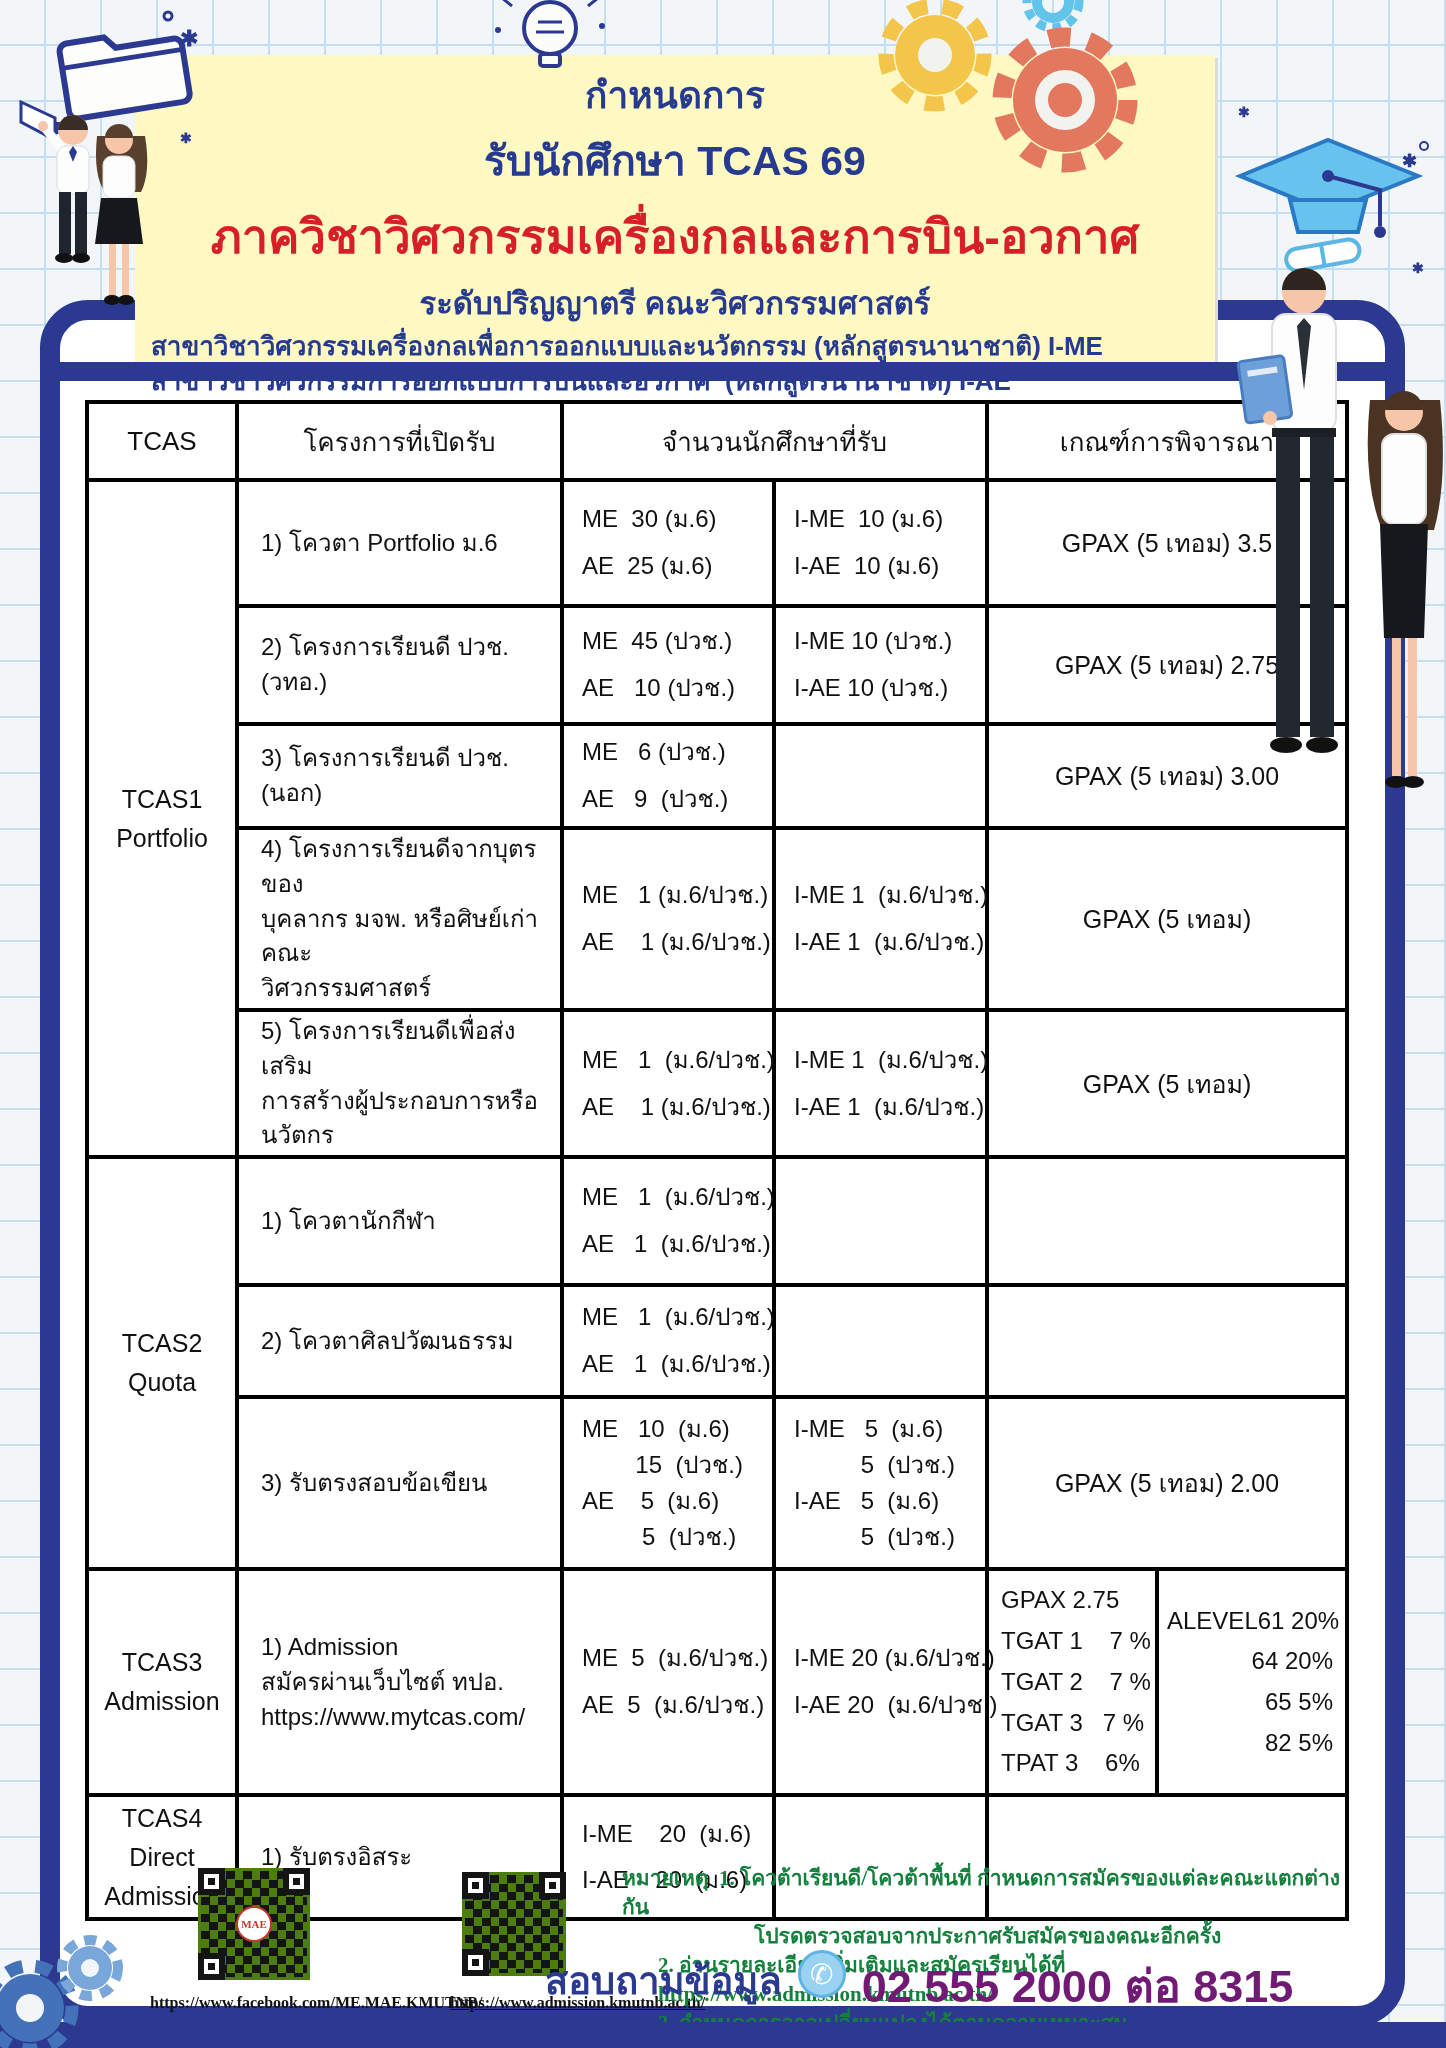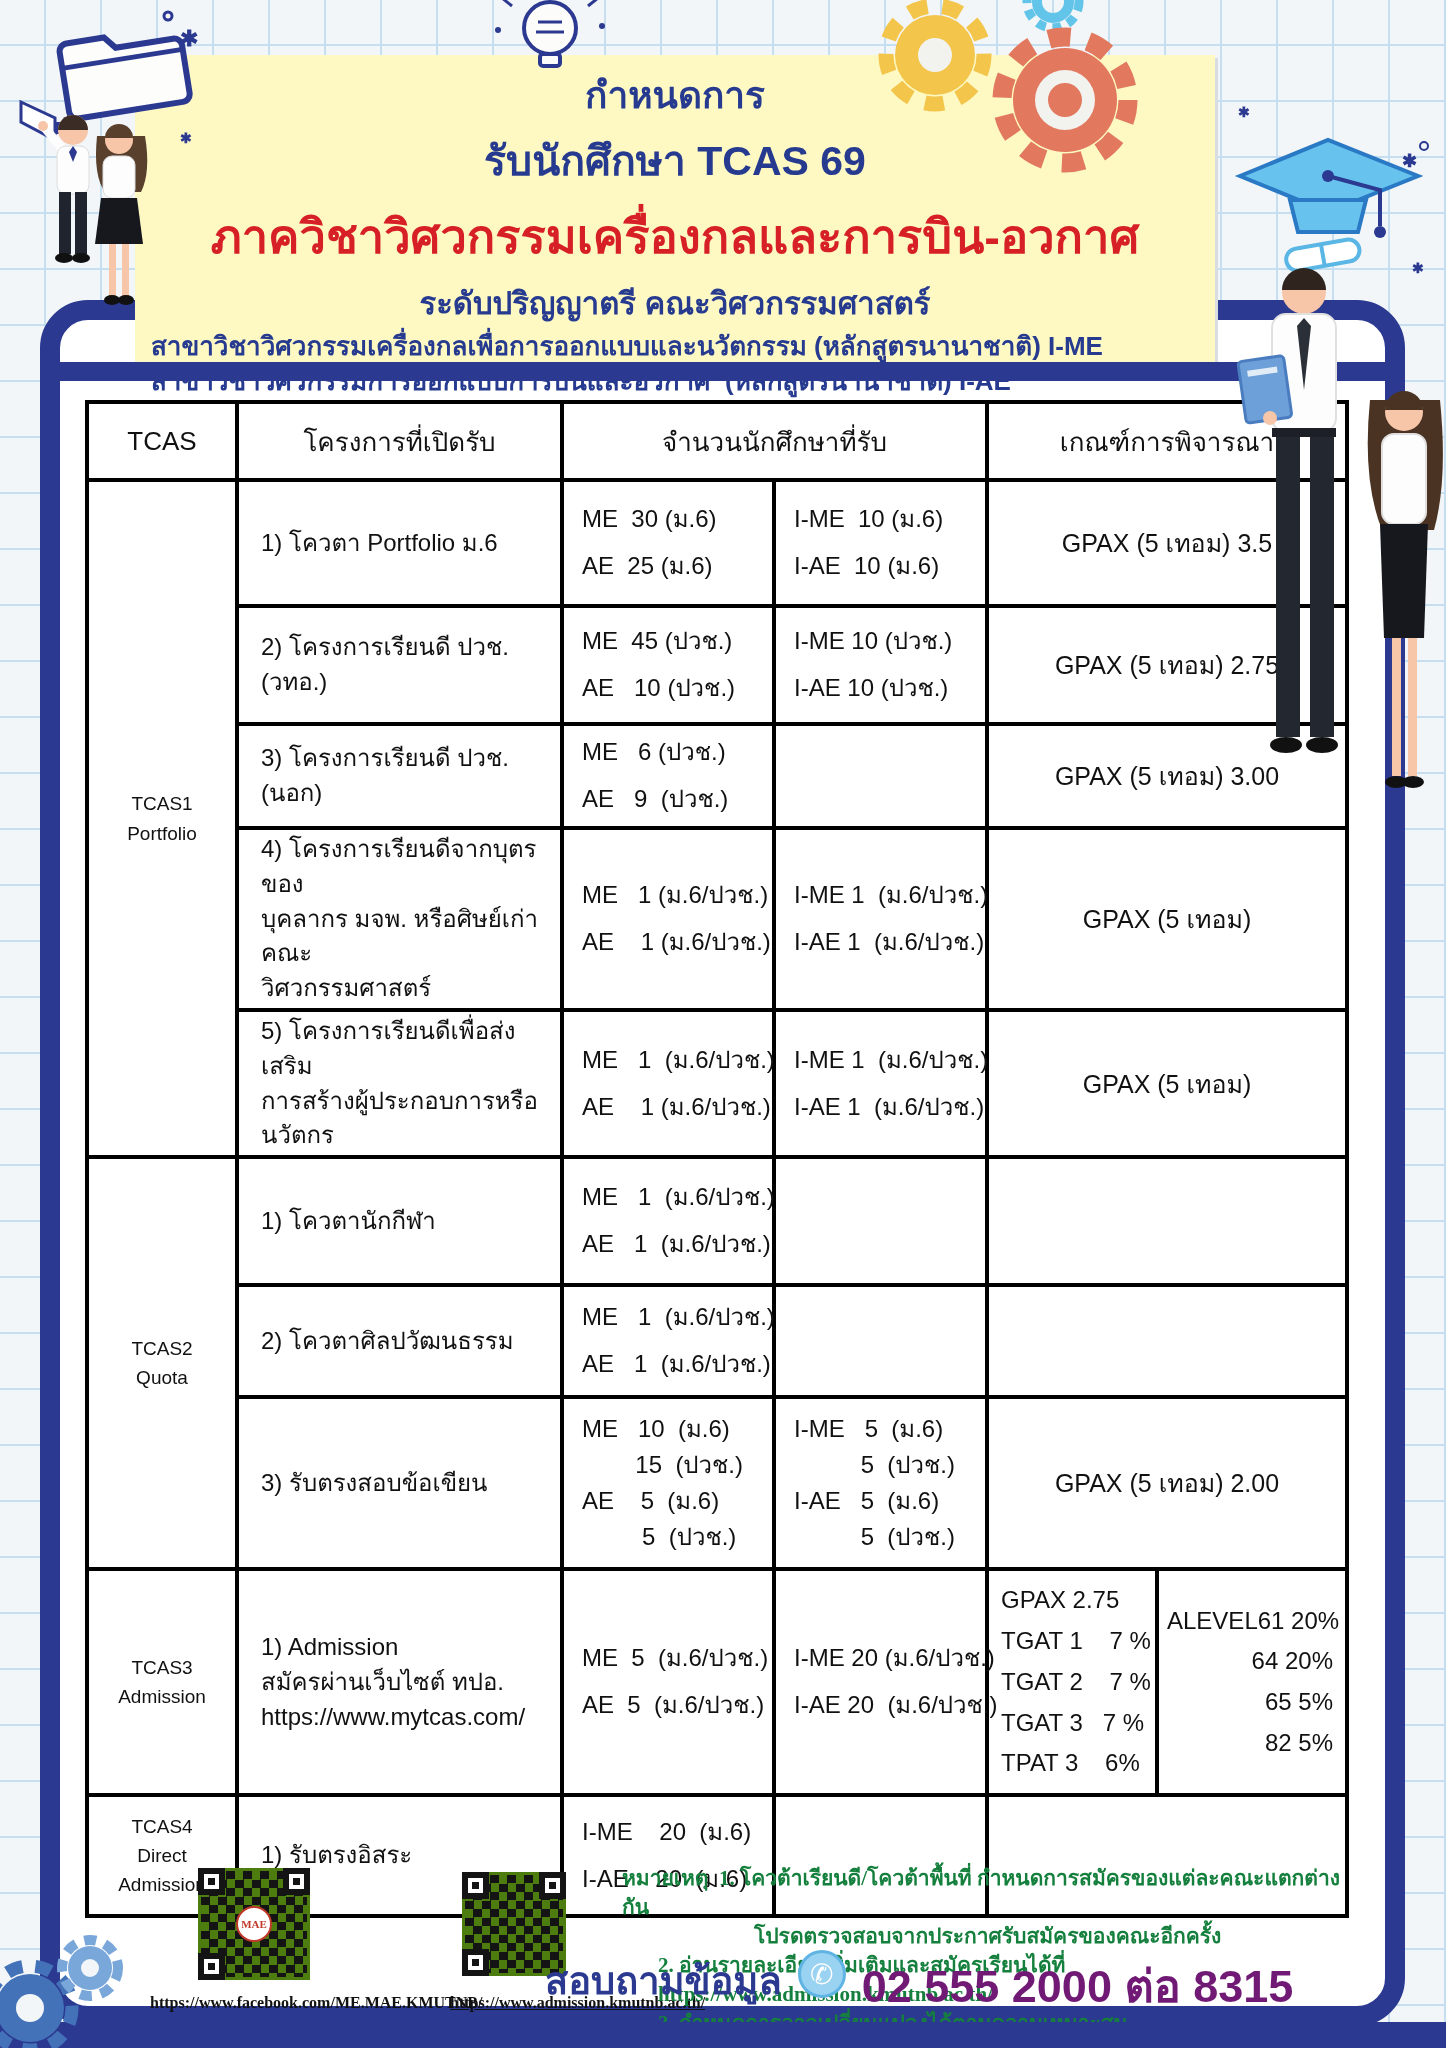--- a/index.html
+++ b/index.html
@@ -35,21 +35,21 @@
   .hp-line2 { margin-top:4px;  text-align:center; font-size:41px; font-weight:800; }
   .hp-line3 { margin-top:6px;  text-align:center; font-size:47px; font-weight:800; color:#d61f26; }
   .hp-line4 { margin-top:4px;  text-align:center; font-size:31px; font-weight:700; }
   .hp-majors { margin-top:3px; padding-left:16px; font-size:26px; font-weight:800; white-space:pre; line-height:1.22; }
 
   
   .table-wrap { left:85px; top:400px; z-index:4; }
   table.main-table { border-collapse:collapse; table-layout:fixed; width:1260px; background:#fff; }
   .main-table th, .main-table td { border:4px solid #000; padding:2px 8px; color:#111; vertical-align:middle; }
   .main-table th { font-size:26px; font-weight:400; text-align:center; }
-  td.sec  { text-align:center; white-space:pre; font-size:19px; line-height:1.55; }
+  td.sec  { text-align:center; white-space:pre; font-size:25px; line-height:1.55; }
   td.prog { font-size:24px; white-space:pre-line; line-height:1.45; padding-left:22px; }
   td.num  { font-size:24px; white-space:pre; line-height:1.95; padding-left:18px; }
   tr.tight td.num { line-height:1.5; }
   td.crit { text-align:center; font-size:25px; }
   td.crit-left  { font-size:24px; white-space:pre; line-height:1.7; padding-left:12px; }
   td.crit-right { font-size:24px; white-space:pre; line-height:1.7; text-align:right; padding-right:12px; }
   tr.h78{height:78px} tr.h126{height:126px} tr.h118{height:118px} tr.h104{height:104px}
   tr.h142{height:142px} tr.h128{height:128px} tr.h112{height:112px} tr.h172{height:172px}
   tr.h226{height:226px} tr.h121{height:121px}
 

